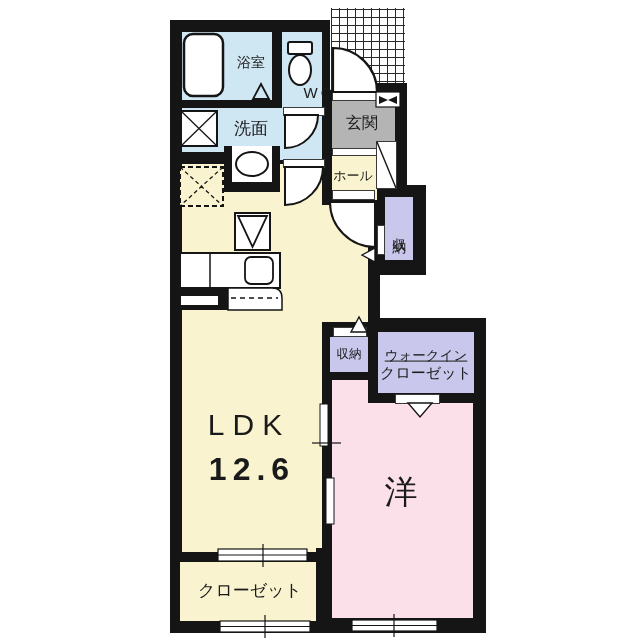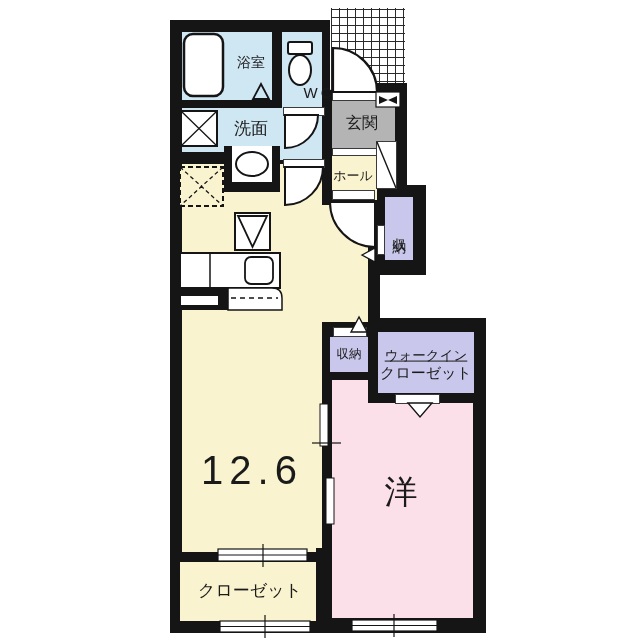--- a/index.html
+++ b/index.html
@@ -163,17 +163,18 @@
 
   <div class="lbl" style="left:251px;top:63px;font-size:14px;">浴室</div>
   <div class="lbl" style="left:302px;top:93px;font-size:15px;letter-spacing:3px;margin-left:17px;">WC</div>
   <div class="lbl" style="left:251px;top:129px;font-size:17px;">洗面</div>
   <div class="lbl" style="left:362px;top:123px;font-size:16px;">玄関</div>
   <div class="lbl" style="left:353px;top:176px;font-size:13px;">ホール</div>
   <div class="lbl vert" style="left:399px;top:229px;font-size:14px;">収納</div>
   <div class="lbl" style="left:349px;top:355px;font-size:12.5px;">収納</div>
   <div class="lbl" style="left:426px;top:356px;font-size:13.5px;text-decoration:underline;">ウォークイン</div>
   <div class="lbl" style="left:426px;top:373px;font-size:15px;">クローゼット</div>
-  <div class="lbl" style="left:252px;top:470px;font-size:40px;letter-spacing:6px;">12.6</div>
+  <div class="lbl" style="left:249px;top:424px;font-size:30px;letter-spacing:8px;">LDK</div>
+  <div class="lbl" style="left:252px;top:470px;font-size:32px;letter-spacing:6px;font-weight:bold;">12.6</div>
   <div class="lbl" style="left:401px;top:492px;font-size:33px;">洋</div>
   <div class="lbl" style="left:250px;top:591px;font-size:17px;">クローゼット</div>
 
 </div>
 
 </body></html>

